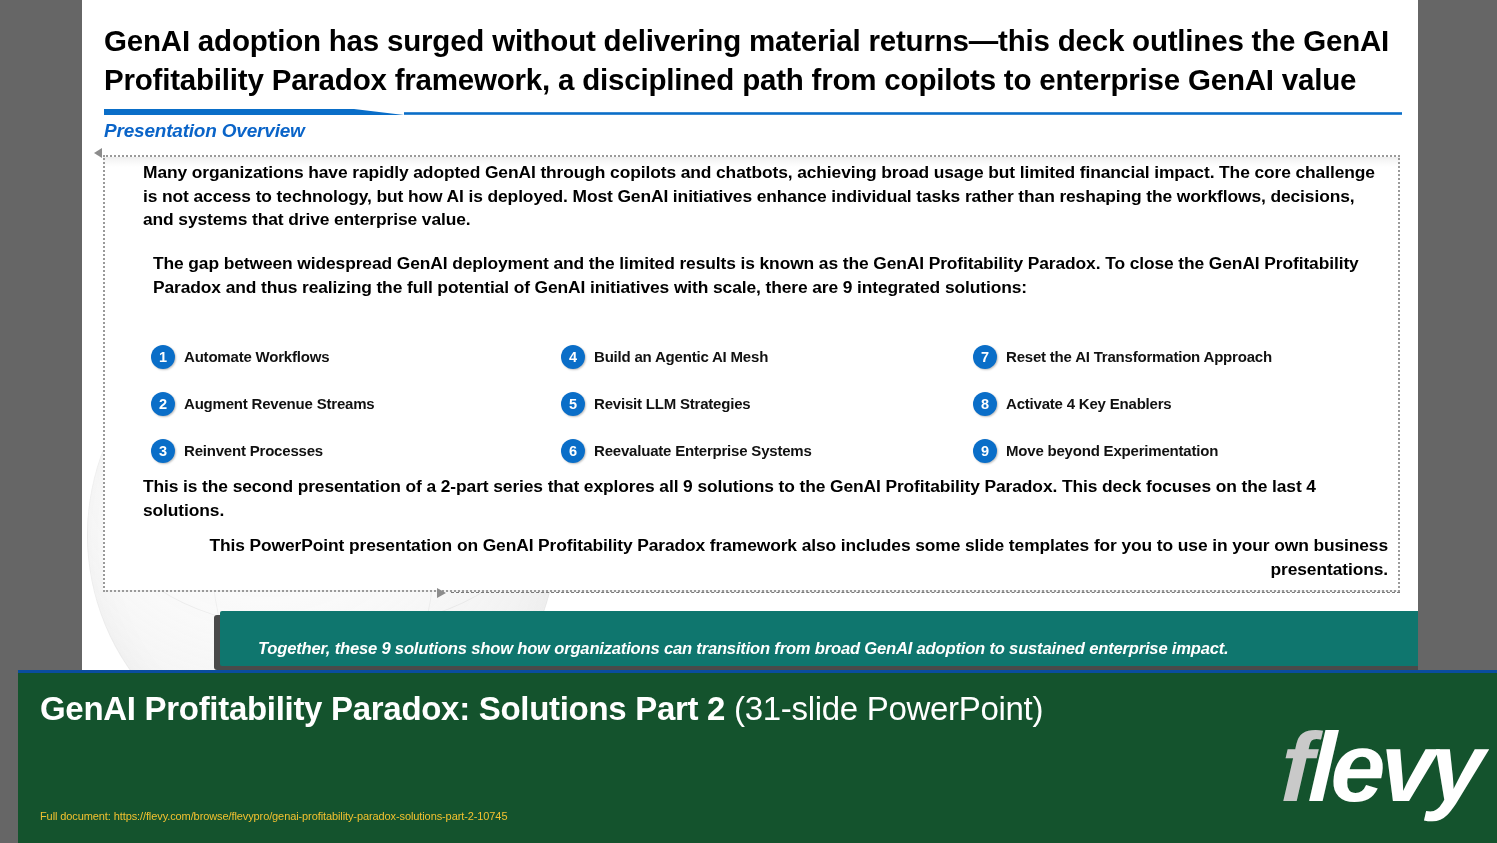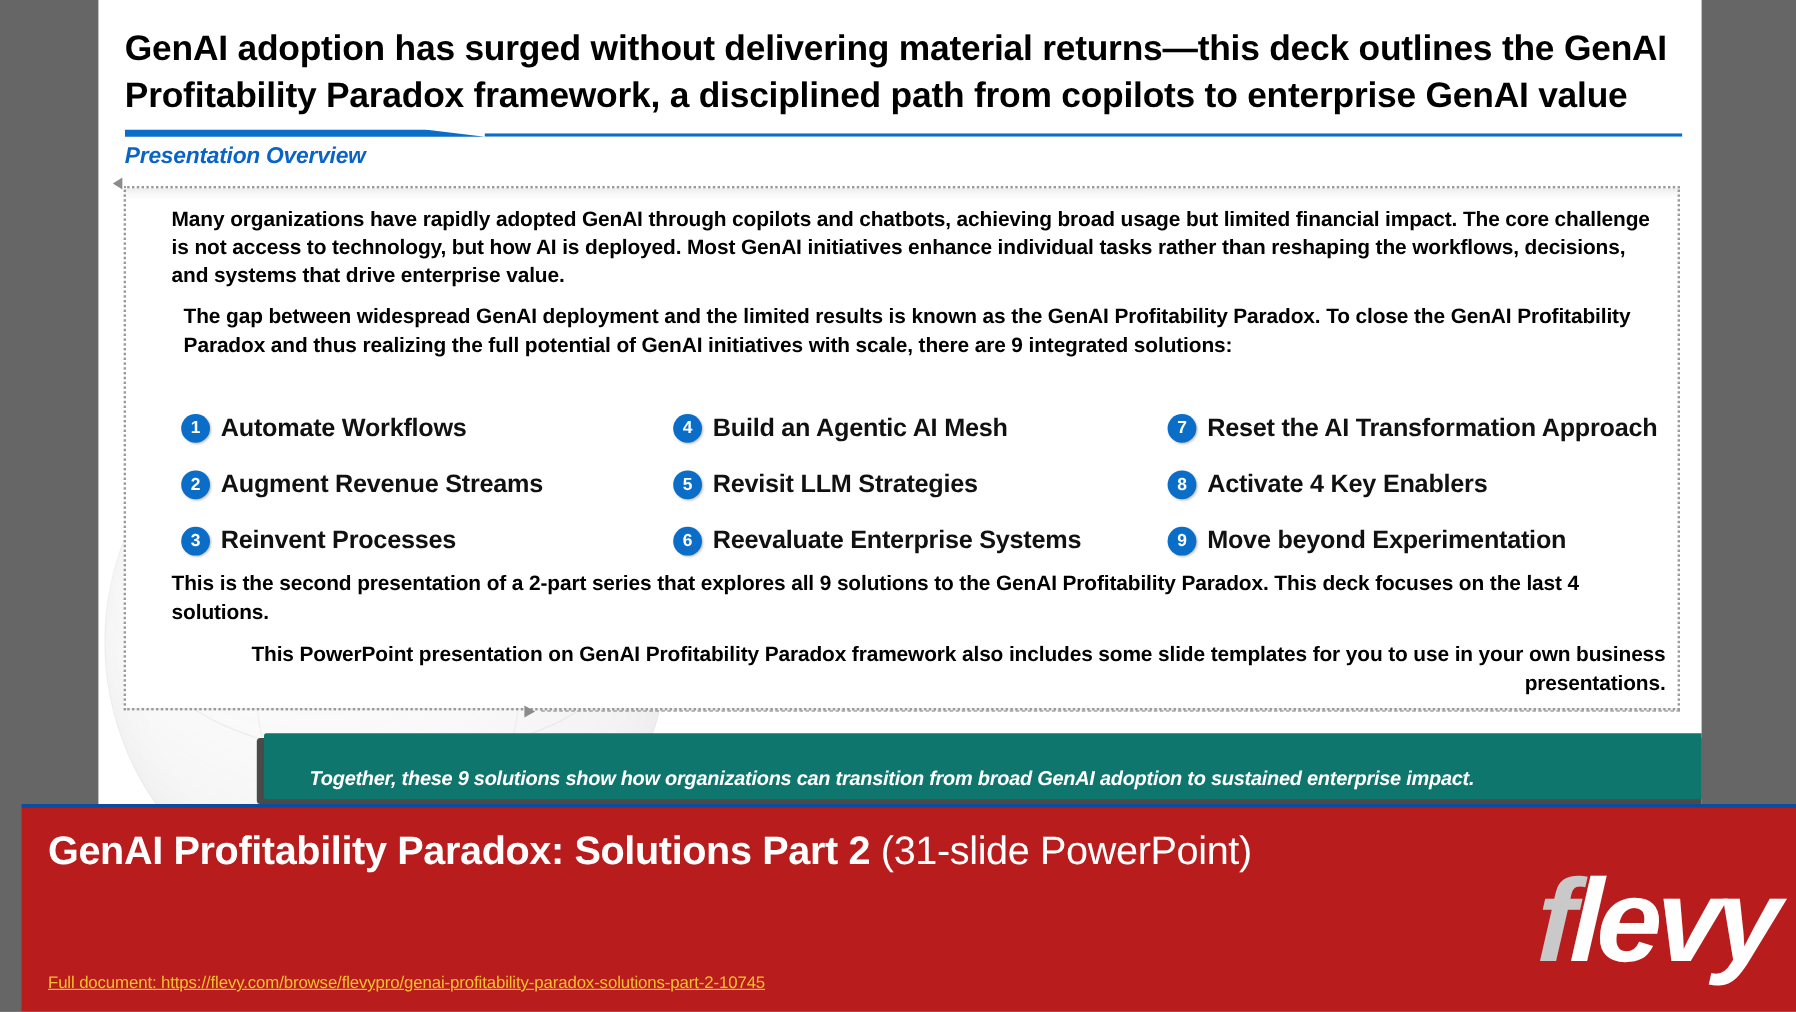--- a/index.html
+++ b/index.html
@@ -117,21 +117,21 @@
 
   
   .para {
     position: absolute;
     font-size: 17.4px;
     font-weight: bold;
     color: #000000;
     line-height: 1.36;
     letter-spacing: -0.1px;
   }
-  .p1 { left: 38px; top: 14px;  width: 1240px; }
+  .p1 { left: 38px; top: 4px;  width: 1240px; }
   .p2 { left: 48px; top: 95px;  width: 1245px; }
   .p3 { left: 38px; top: 318px; width: 1230px; }
   .p4 { left: 38px; top: 377px; width: 1245px; text-align: right; }
 
   
   .solutions {
     position: absolute;
     left: 38px; top: 176px;
     width: 1250px; height: 135px;
   }
@@ -149,21 +149,21 @@
     border-radius: 50%;
     background: #0a6ec8;
     color: #ffffff;
     font-size: 14.5px; font-weight: bold;
     display: flex; align-items: center; justify-content: center;
     flex: 0 0 24px;
     box-shadow: 1px 1px 2px rgba(0,0,0,0.25);
   }
   .sol-label {
     margin-left: 9px;
-    font-size: 21px; font-weight: bold;
+    font-size: 15px; font-weight: bold;
     color: #111111;
     letter-spacing: -0.2px;
     white-space: nowrap;
   }
 
   
   .callout-shadow {
     position: absolute;
     left: 132px; top: 615px;
     width: 1240px; height: 55px;
@@ -187,21 +187,21 @@
     color: #ffffff;
     letter-spacing: -0.2px;
     white-space: nowrap;
   }
 
   
   .footer {
     position: absolute;
     left: 18px; top: 670px;
     width: 1479px; height: 173px;
-    background: #b91c1c;
+    background: #14532d;
     overflow: hidden;
   }
   .footer-topline {
     position: absolute; left: 0; top: 0; width: 100%; height: 3px;
     background: #0a4d9e;
   }
   .footer-title {
     position: absolute; left: 22px; top: 20px;
     font-size: 33px;
     color: #ffffff;
@@ -214,24 +214,23 @@
   .footer-desc {
     position: absolute; left: 22px; top: 72px;
     width: 1100px;
     font-size: 17.5px;
     color: #ffffff;
     line-height: 1.5;
     letter-spacing: -0.1px;
   }
   .footer-url {
     position: absolute; left: 22px; top: 140px;
-    font-size: 14px;
+    font-size: 11px;
     color: #f2c130;
     letter-spacing: -0.1px;
-    text-decoration: underline;
   }
 
   
   .logo {
     position: absolute; right: 18px; top: 48px;
     height: 96px;
     display: flex; align-items: baseline;
     font-size: 98px;
     font-weight: bold;
     font-style: italic;

